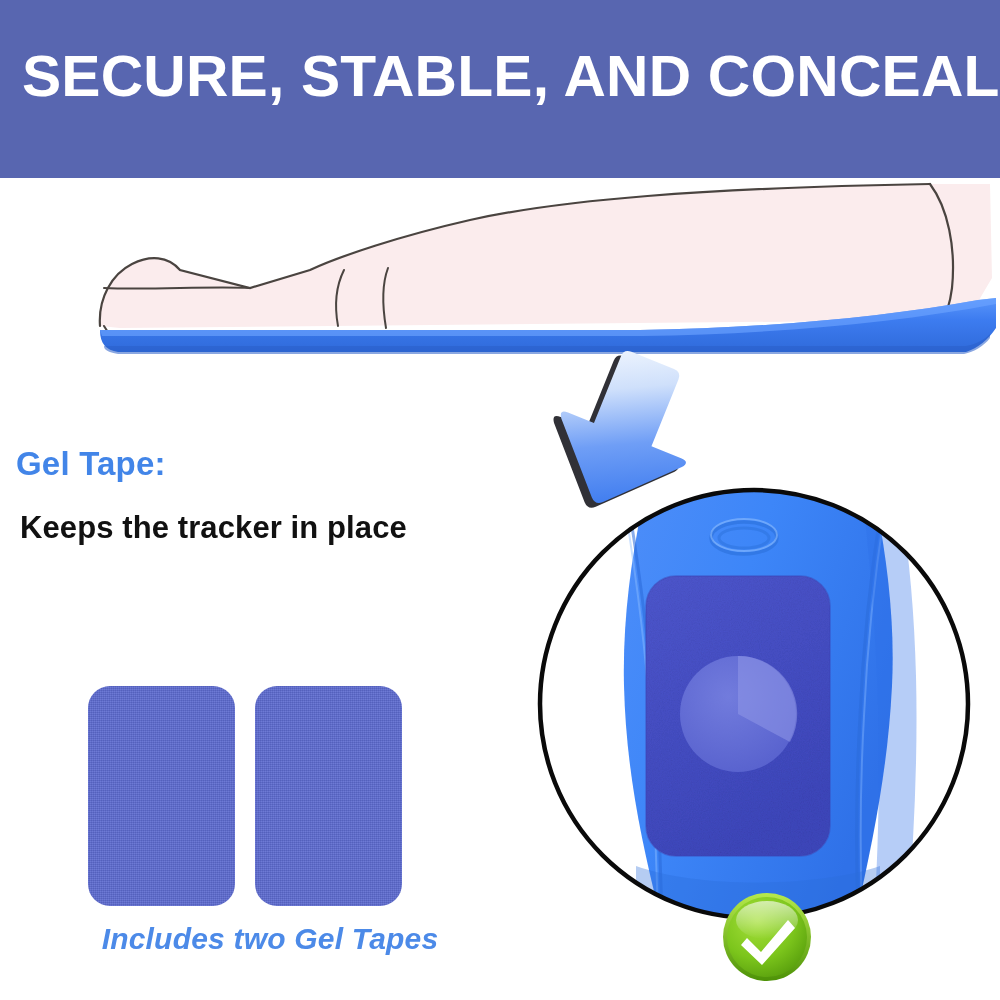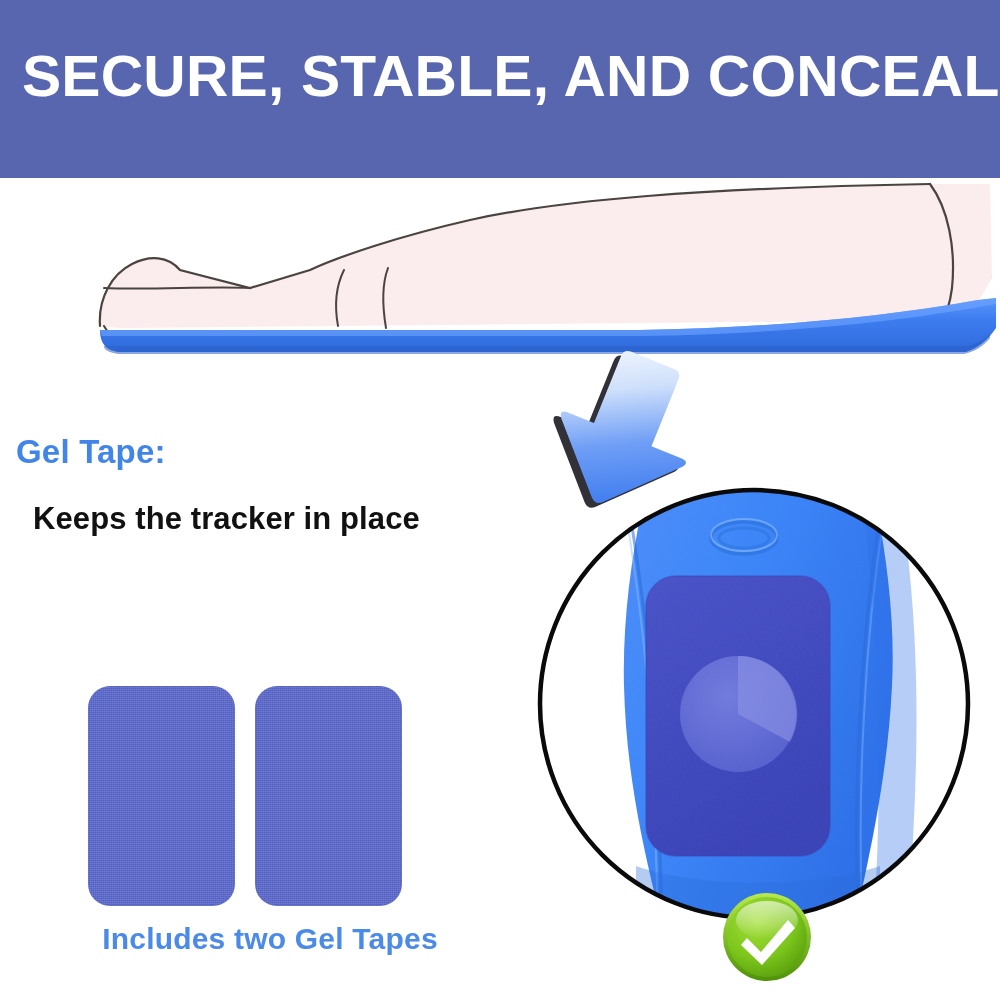--- a/index.html
+++ b/index.html
@@ -60,37 +60,37 @@
     left: 535px;
     top: 340px;
     width: 185px;
     height: 185px;
   }
 
   
   .text-block {
     position: absolute;
     left: 16px;
-    top: 430px;
+    top: 442px;
     width: 510px;
   }
   .gel-tape-heading {
     color: #4285e8;
     font-size: 33px;
     font-weight: 700;
     line-height: 44px;
     margin: 0 0 14px 0;
     letter-spacing: 0.2px;
   }
   .gel-tape-desc {
     color: #111111;
     font-size: 31px;
     font-weight: 700;
     line-height: 56px;
-    margin: 17px;
+    margin: 4px;
     letter-spacing: 0.1px;
   }
   .gel-tape-desc span { display: block; }
 
   
   .tapes-row {
     position: absolute;
     left: 88px;
     top: 686px;
     width: 312px;
@@ -114,20 +114,21 @@
   .tapes-caption {
     position: absolute;
     left: 60px;
     top: 922px;
     width: 420px;
     text-align: center;
     color: #4c8ae8;
     font-size: 30px;
     font-weight: 700;
     letter-spacing: 0.2px;
+    font-style: italic;
   }
 
   
   .magnifier {
     position: absolute;
     left: 536px;
     top: 486px;
     width: 436px;
     height: 436px;
   }

